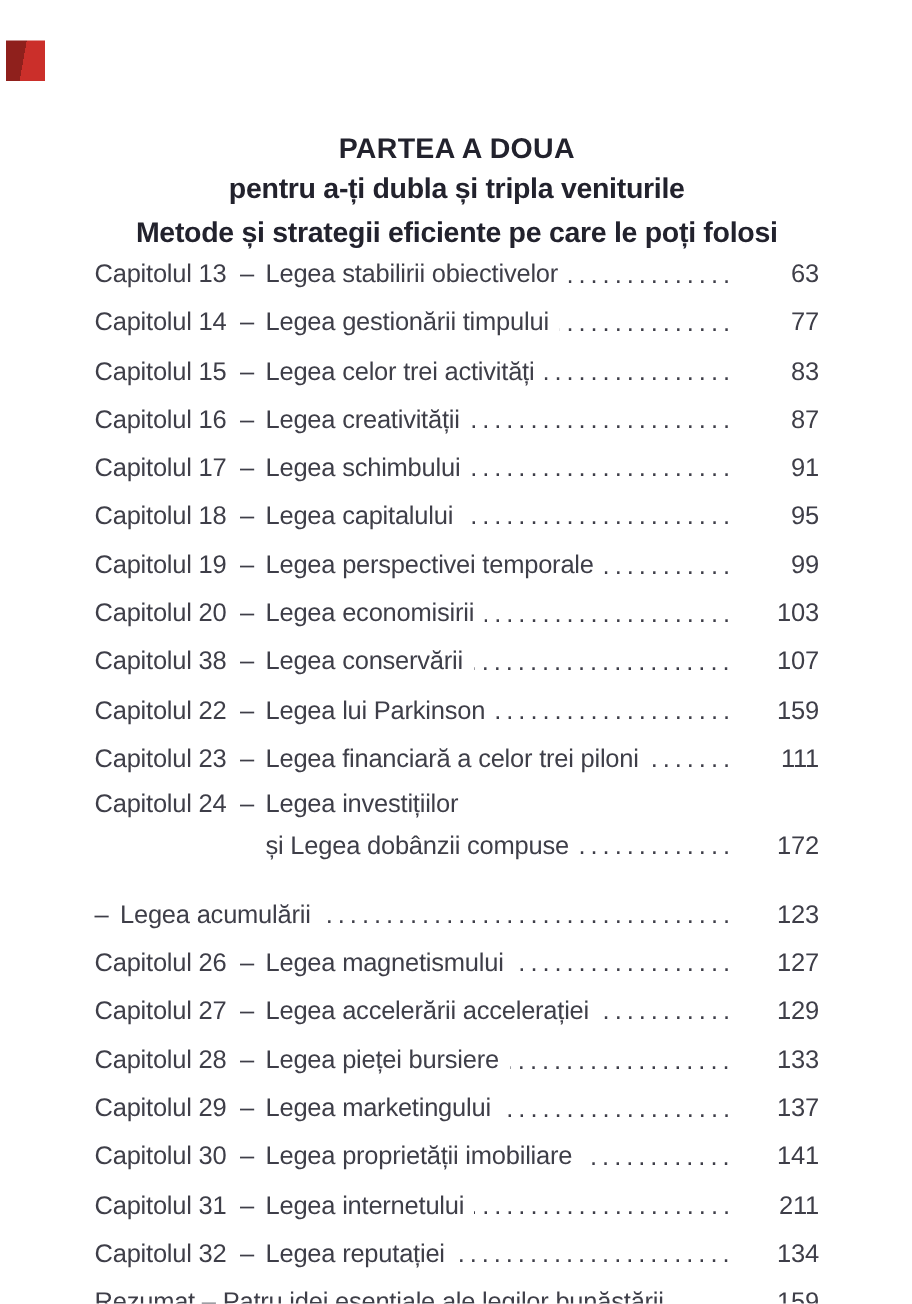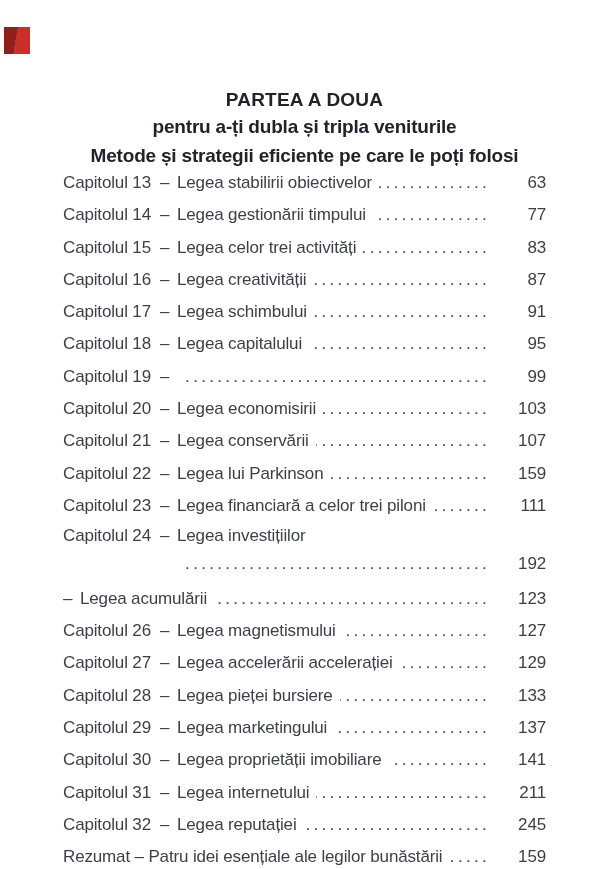--- a/index.html
+++ b/index.html
@@ -33,21 +33,21 @@
   .dash{flex:0 0 17px;}
   .mid{flex:1 1 auto;min-width:0;display:flex;flex-direction:column;}
   .tline{display:flex;align-items:baseline;}
   .title{white-space:nowrap;flex:0 0 auto;}
   .dots{
     flex:1 1 auto;min-width:0;overflow:hidden;white-space:nowrap;
     direction:rtl;letter-spacing:3.3px;margin:0 10px 0 7px;color:#3e3e48;
   }
   .num{flex:0 0 46px;text-align:right;white-space:nowrap;}
   
-  .row.two-line{margin-bottom:6px;}
+  .row.two-line{margin-bottom:17px;}
   .row.two-line .line-h,.row.two-line .tline{line-height:27.3px;}
   .row.two-line{align-items:flex-start;}
   
   .row.summary .text{flex:0 0 auto;white-space:nowrap;}
 </style>
 </head>
 <body>
 
 <div class="corner-mark"></div>
 
@@ -133,20 +133,21 @@
         </div>
 
       </div>
     </div>
 
     <div class="row">
       <span class="label line-h">Capitolul 19</span>
       <span class="dash line-h">–</span>
       <div class="mid">
         <div class="tline line-h">
+          <span class="title">Legea perspectivei temporale</span>
           <span class="dots">....................................................................................................</span>
           <span class="num">99</span>
         </div>
 
       </div>
     </div>
 
     <div class="row">
       <span class="label line-h">Capitolul 20</span>
       <span class="dash line-h">–</span>
@@ -154,21 +155,21 @@
         <div class="tline line-h">
           <span class="title">Legea economisirii</span>
           <span class="dots">....................................................................................................</span>
           <span class="num">103</span>
         </div>
 
       </div>
     </div>
 
     <div class="row">
-      <span class="label line-h">Capitolul 21</span>
+      <span class="label line-h">Capitolul 38</span>
       <span class="dash line-h">–</span>
       <div class="mid">
         <div class="tline line-h">
           <span class="title">Legea conservării</span>
           <span class="dots">....................................................................................................</span>
           <span class="num">107</span>
         </div>
 
       </div>
     </div>
@@ -201,22 +202,23 @@
 
     <div class="row two-line">
       <span class="label line-h">Capitolul 24</span>
       <span class="dash line-h">–</span>
       <div class="mid">
         <div class="tline line-h">
           <span class="title">Legea investițiilor</span>
 
         </div>
         <div class="tline line-h">
-          <span class="dots">....................................................................................................</span>
-          <span class="num">192</span>
+          <span class="title">și Legea dobânzii compuse</span>
+          <span class="dots">....................................................................................................</span>
+          <span class="num">172</span>
         </div>
       </div>
     </div>
 
     <div class="row">
       <span class="dash line-h">–</span>
       <div class="mid">
         <div class="tline line-h">
           <span class="title">Legea acumulării</span>
           <span class="dots">....................................................................................................</span>
@@ -304,21 +306,21 @@
       </div>
     </div>
 
     <div class="row">
       <span class="label line-h">Capitolul 32</span>
       <span class="dash line-h">–</span>
       <div class="mid">
         <div class="tline line-h">
           <span class="title">Legea reputației</span>
           <span class="dots">....................................................................................................</span>
-          <span class="num">245</span>
+          <span class="num">134</span>
         </div>
 
       </div>
     </div>
 
     <div class="row summary">
       <span class="text line-h">Rezumat – Patru idei esențiale ale legilor bunăstării</span>
       <span class="dots line-h">....................................................................................................</span>
       <span class="num line-h">159</span>
     </div>

